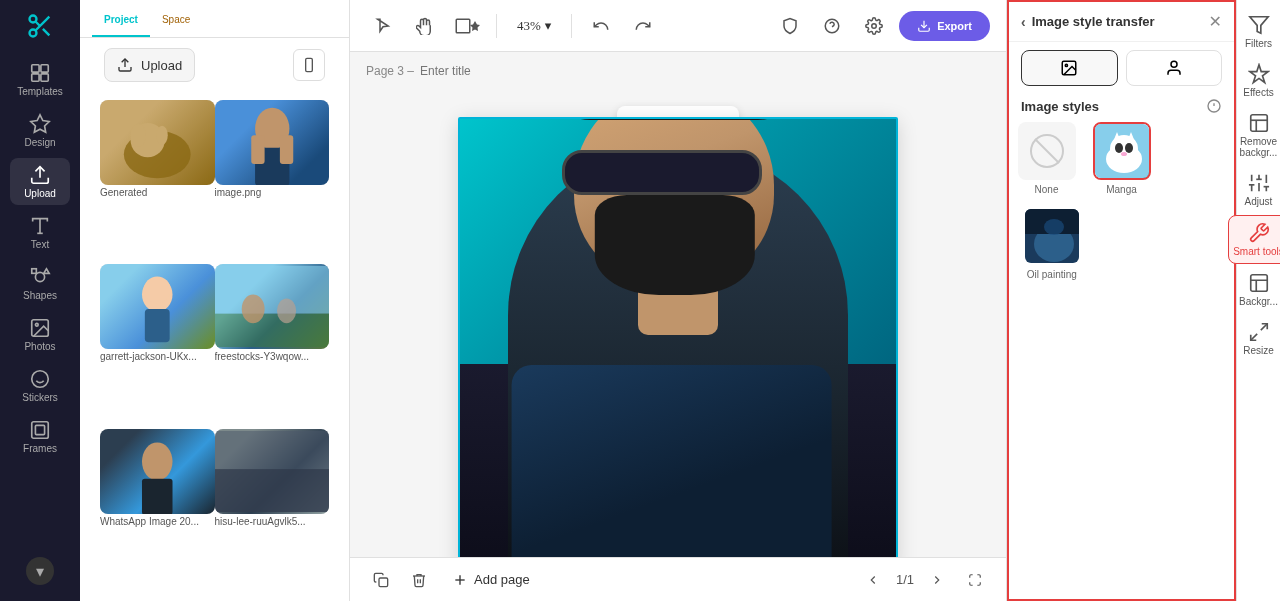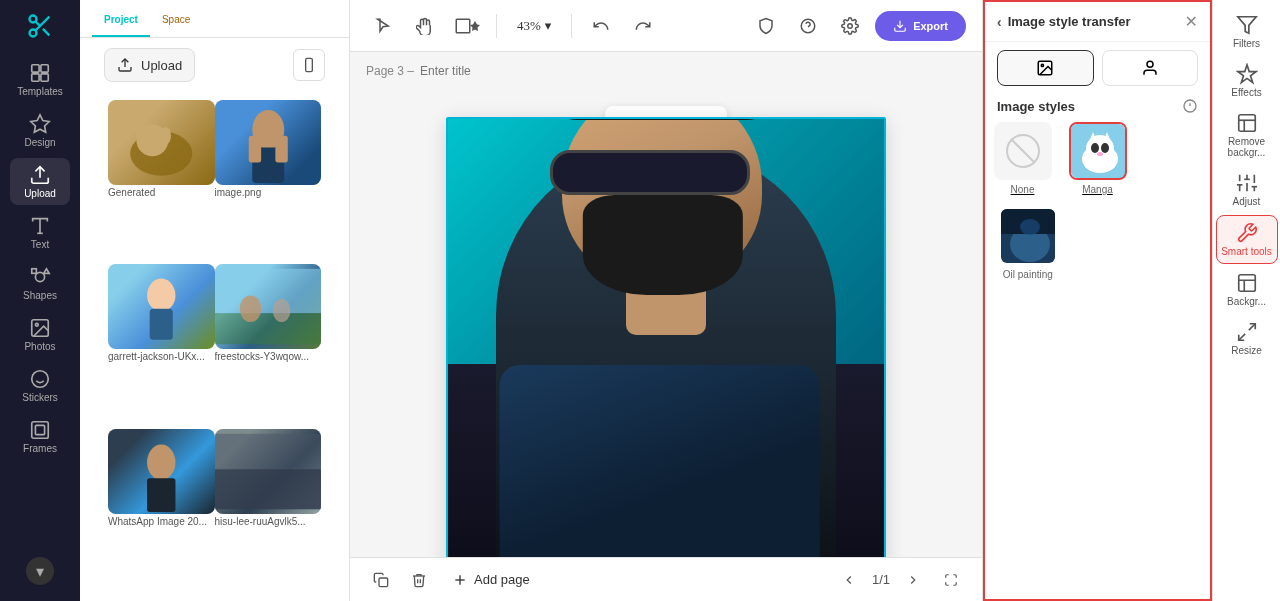--- a/index.html
+++ b/index.html
@@ -70,21 +70,21 @@
       margin: 10px 12px 10px auto;
       width: 32px; height: 32px; border: 1px solid #ddd; border-radius: 6px;
       display: flex; align-items: center; justify-content: center; cursor: pointer;
       color: #555;
     }
     .upload-row { display: flex; align-items: center; gap: 8px; padding: 0 12px; }
     .media-grid {
       display: grid;
       grid-template-columns: 1fr 1fr;
       gap: 0;
-      padding: 8px 28px;
+      padding: 8px 20px;
       overflow-y: auto;
       flex: 1;
     }
     .media-item {
       position: relative; border-radius: 8px; overflow: hidden;
       background: #e0e0e0; cursor: pointer;
     }
     .media-item-img {
       width: 100%; height: 85px; object-fit: cover;
       background: #ccc; display: flex; align-items: center; justify-content: center;
@@ -246,21 +246,21 @@
       display: flex; align-items: center; justify-content: center; cursor: pointer;
     }
     .style-tab.active { border-color: #333; background: #f8f8f8; }
     .style-section-title {
       display: flex; align-items: center; justify-content: space-between;
       padding: 4px 12px 8px;
       font-size: 13px; font-weight: 600; color: #333;
     }
     .style-grid {
       display: grid; grid-template-columns: 1fr 1fr 1fr;
-      gap: 8px; padding: 0 4px 12px; text-decoration: underline;
+      gap: 8px; padding: 0 4px 12px;
     }
     .style-item {
       display: flex; flex-direction: column; align-items: center; gap: 4px;
       cursor: pointer;
     }
     .style-thumb {
       width: 58px; height: 58px; border-radius: 8px; border: 2px solid transparent;
       overflow: hidden; position: relative;
     }
     .style-thumb.selected { border-color: #e53e3e; }
@@ -271,21 +271,21 @@
     }
     .style-manga { background: linear-gradient(135deg, #87ceeb 20%, #fff 50%, #333 80%); }
     .style-label { font-size: 10px; color: #666; text-align: center; }
     .style-row2 {
       display: grid; grid-template-columns: 1fr 1fr 1fr;
       gap: 8px; padding: 0 12px 12px;
     }
 
     
     .tool-panel {
-      width: 68px;
+      width: 44px;
       background: #fff;
       border-left: 1px solid #e0e0e0;
       display: flex;
       flex-direction: column;
       align-items: center;
       padding: 8px 0;
       gap: 2px;
     }
     .tool-item {
       display: flex; flex-direction: column; align-items: center;

